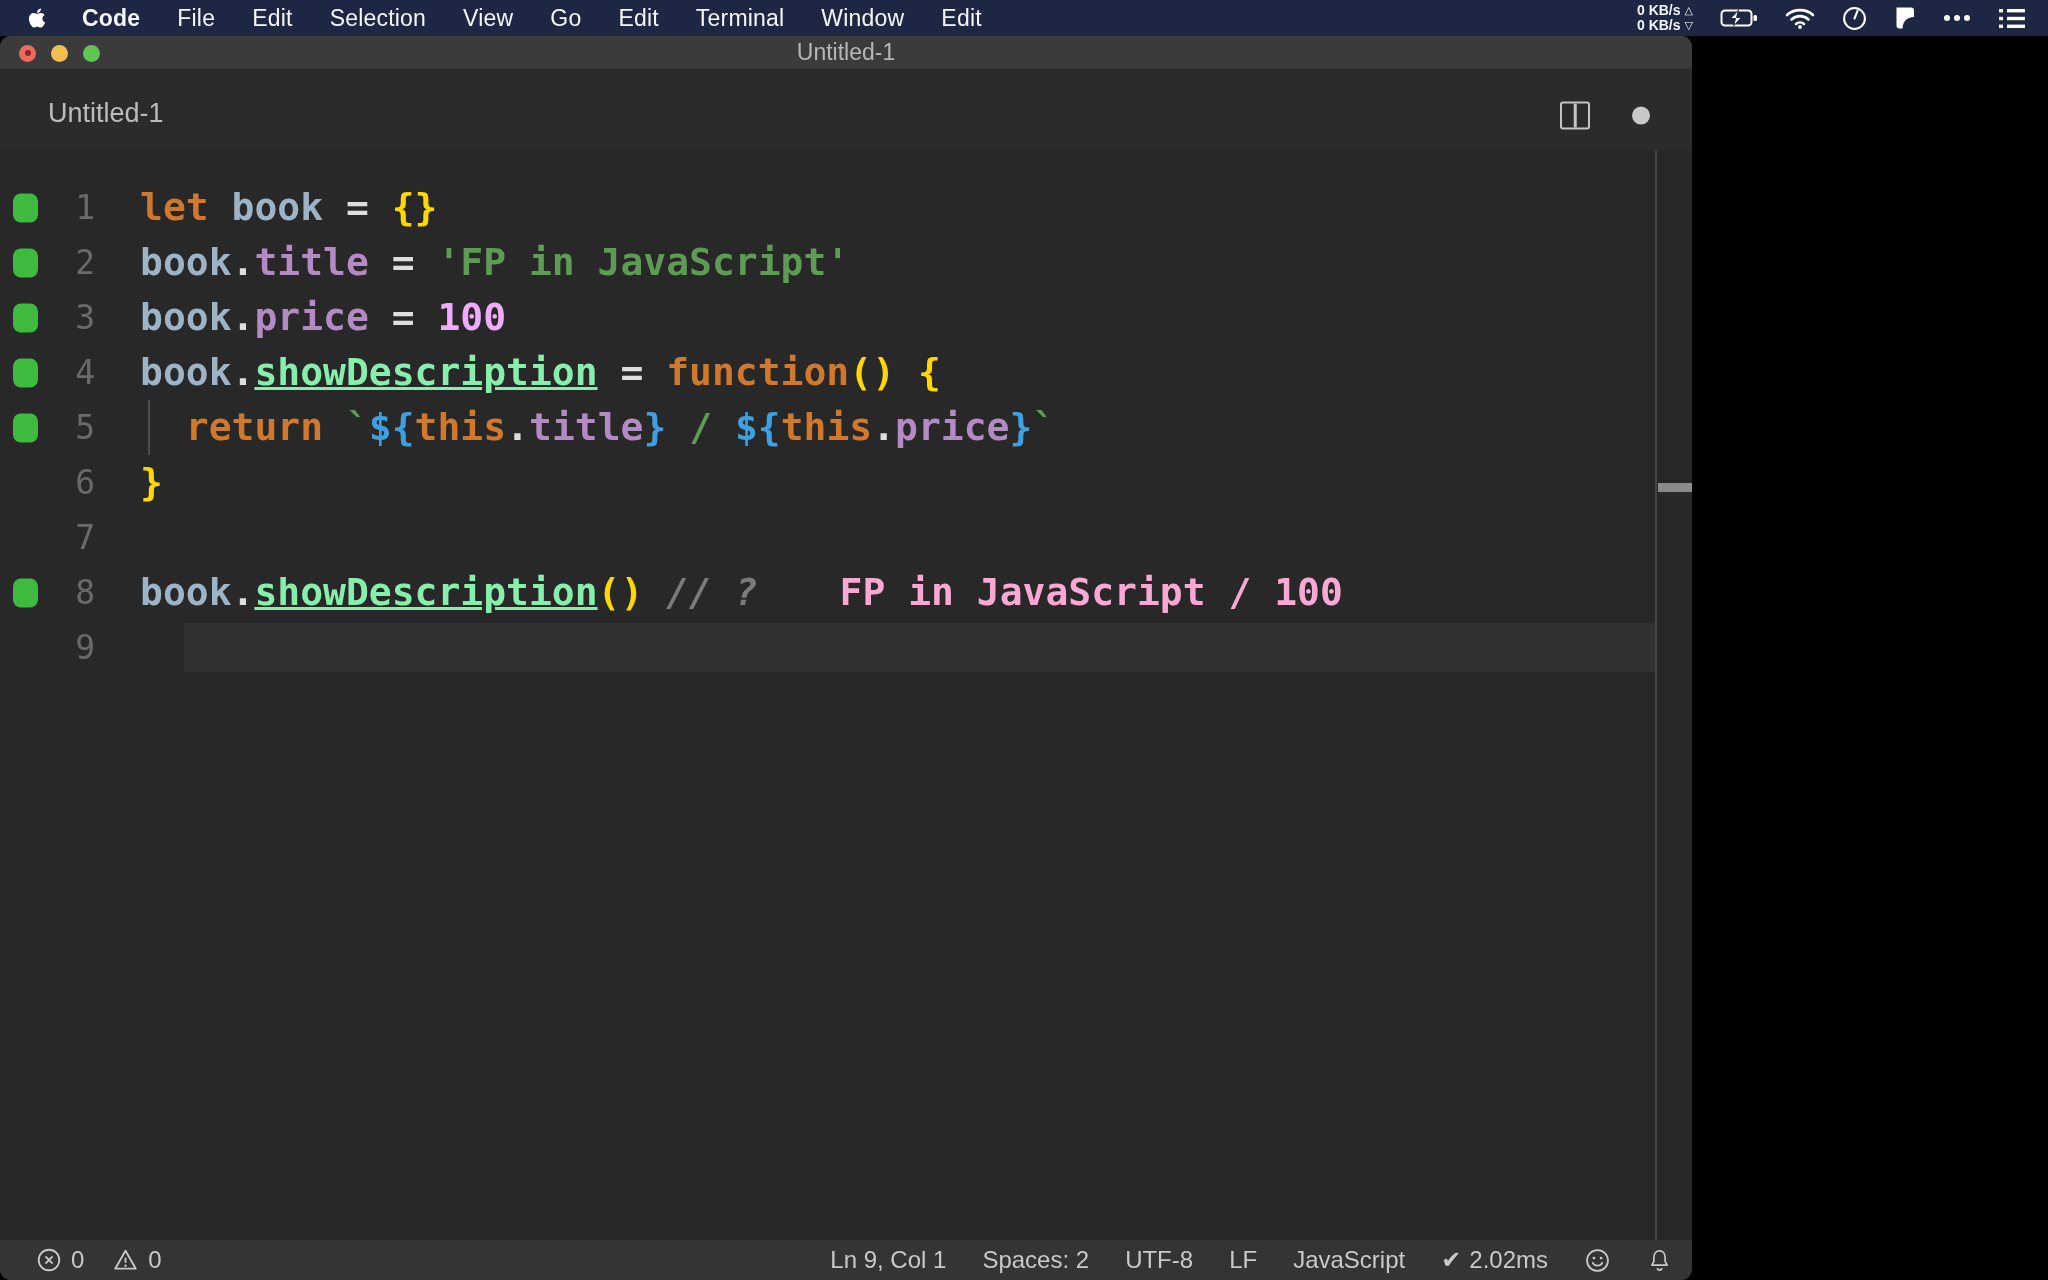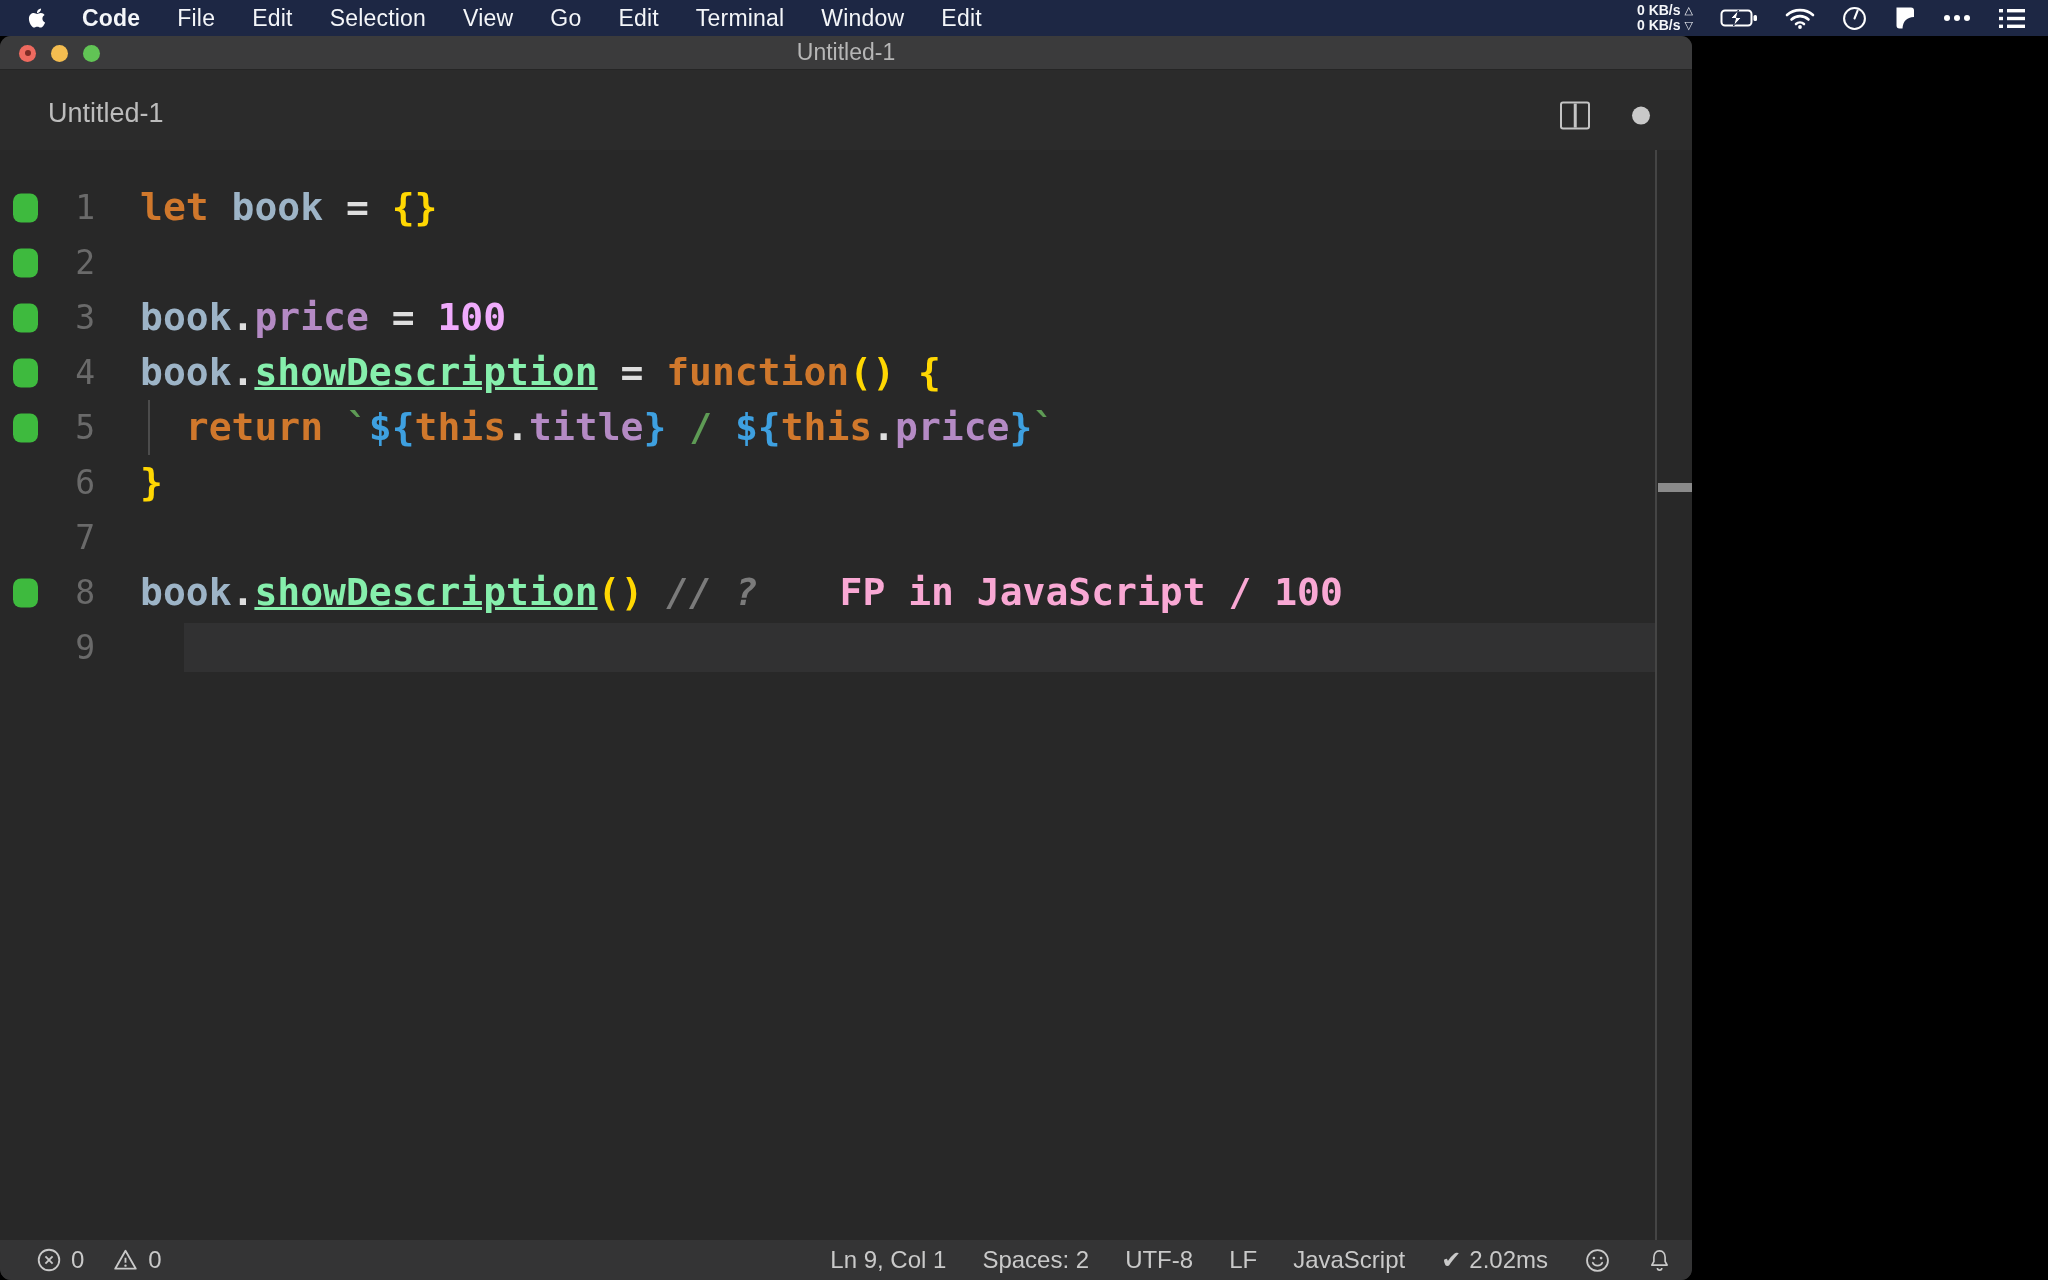--- a/index.html
+++ b/index.html
@@ -191,20 +191,21 @@
   <div class="editor">
     <div id="code-lines">
         <div class="row">
           <span class="qsquare"></span>
           <div class="linenum">1</div>
           <div class="code"><span class="tok-kw">let</span><span class="tok-pl"> </span><span class="tok-var">book</span><span class="tok-op"> = </span><span class="tok-brace">{}</span></div>
         </div>
         <div class="row">
           <span class="qsquare"></span>
           <div class="linenum">2</div>
+          <div class="code"><span class="tok-var">book</span><span class="tok-op">.</span><span class="tok-prop">title</span><span class="tok-op"> = </span><span class="tok-str">'FP in JavaScript'</span></div>
         </div>
         <div class="row">
           <span class="qsquare"></span>
           <div class="linenum">3</div>
           <div class="code"><span class="tok-var">book</span><span class="tok-op">.</span><span class="tok-prop">price</span><span class="tok-op"> = </span><span class="tok-num">100</span></div>
         </div>
         <div class="row">
           <span class="qsquare"></span>
           <div class="linenum">4</div>
           <div class="code"><span class="tok-var">book</span><span class="tok-op">.</span><span class="tok-fn">showDescription</span><span class="tok-op"> = </span><span class="tok-kw">function</span><span class="tok-brace">()</span><span class="tok-pl"> </span><span class="tok-brace">{</span></div>

